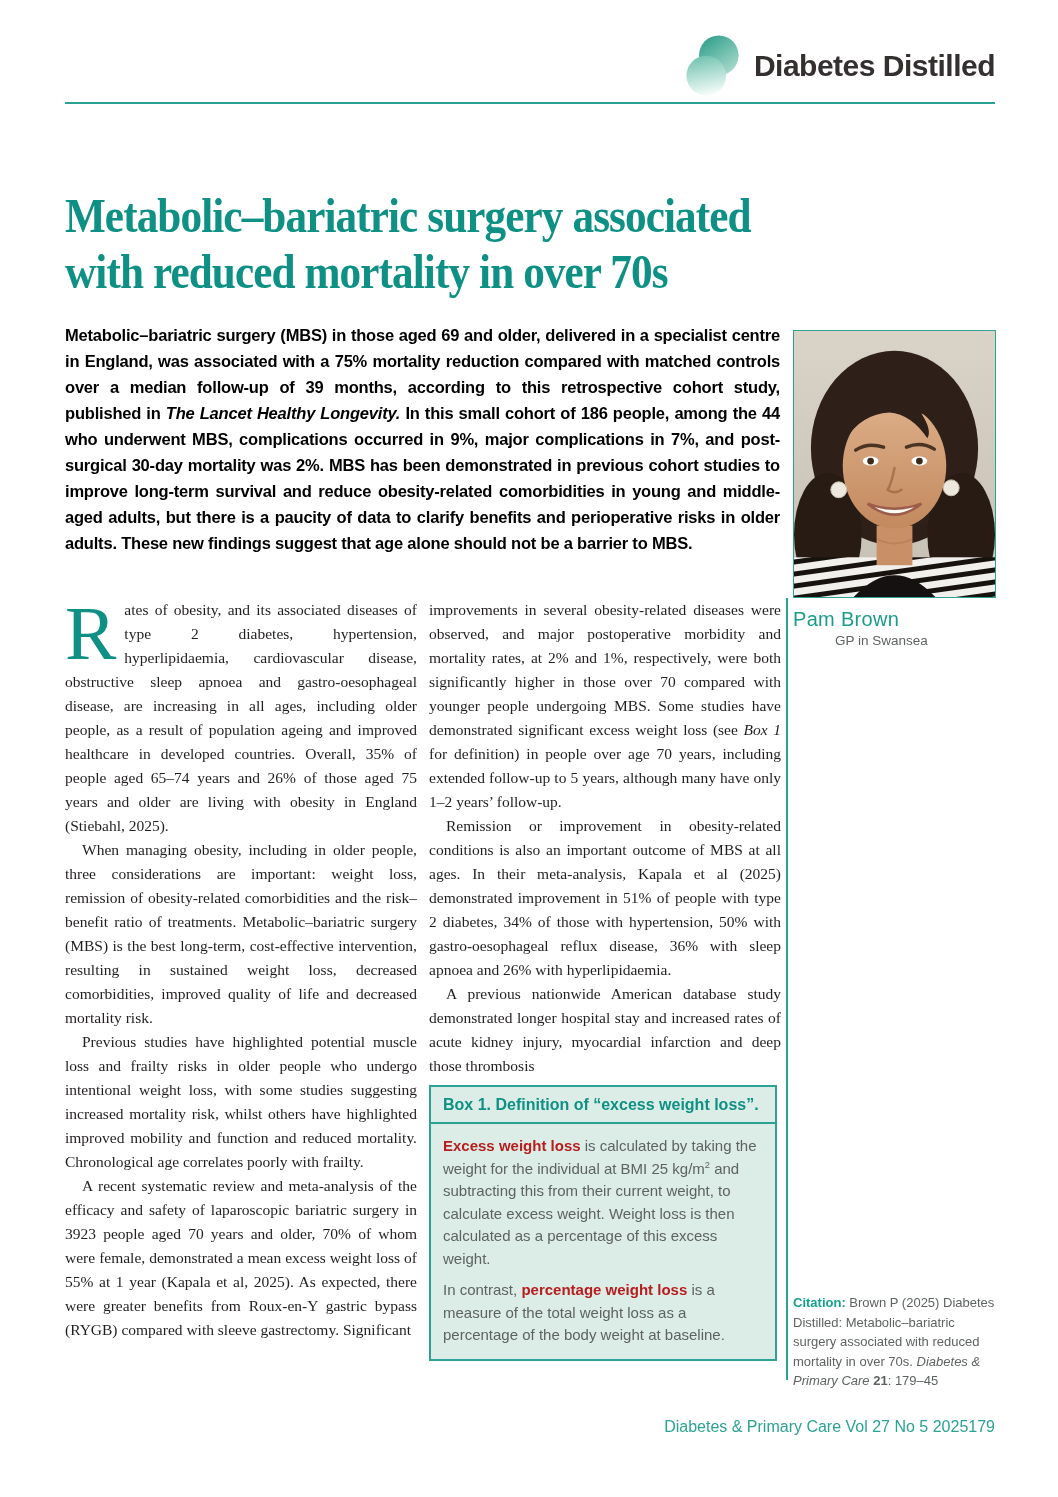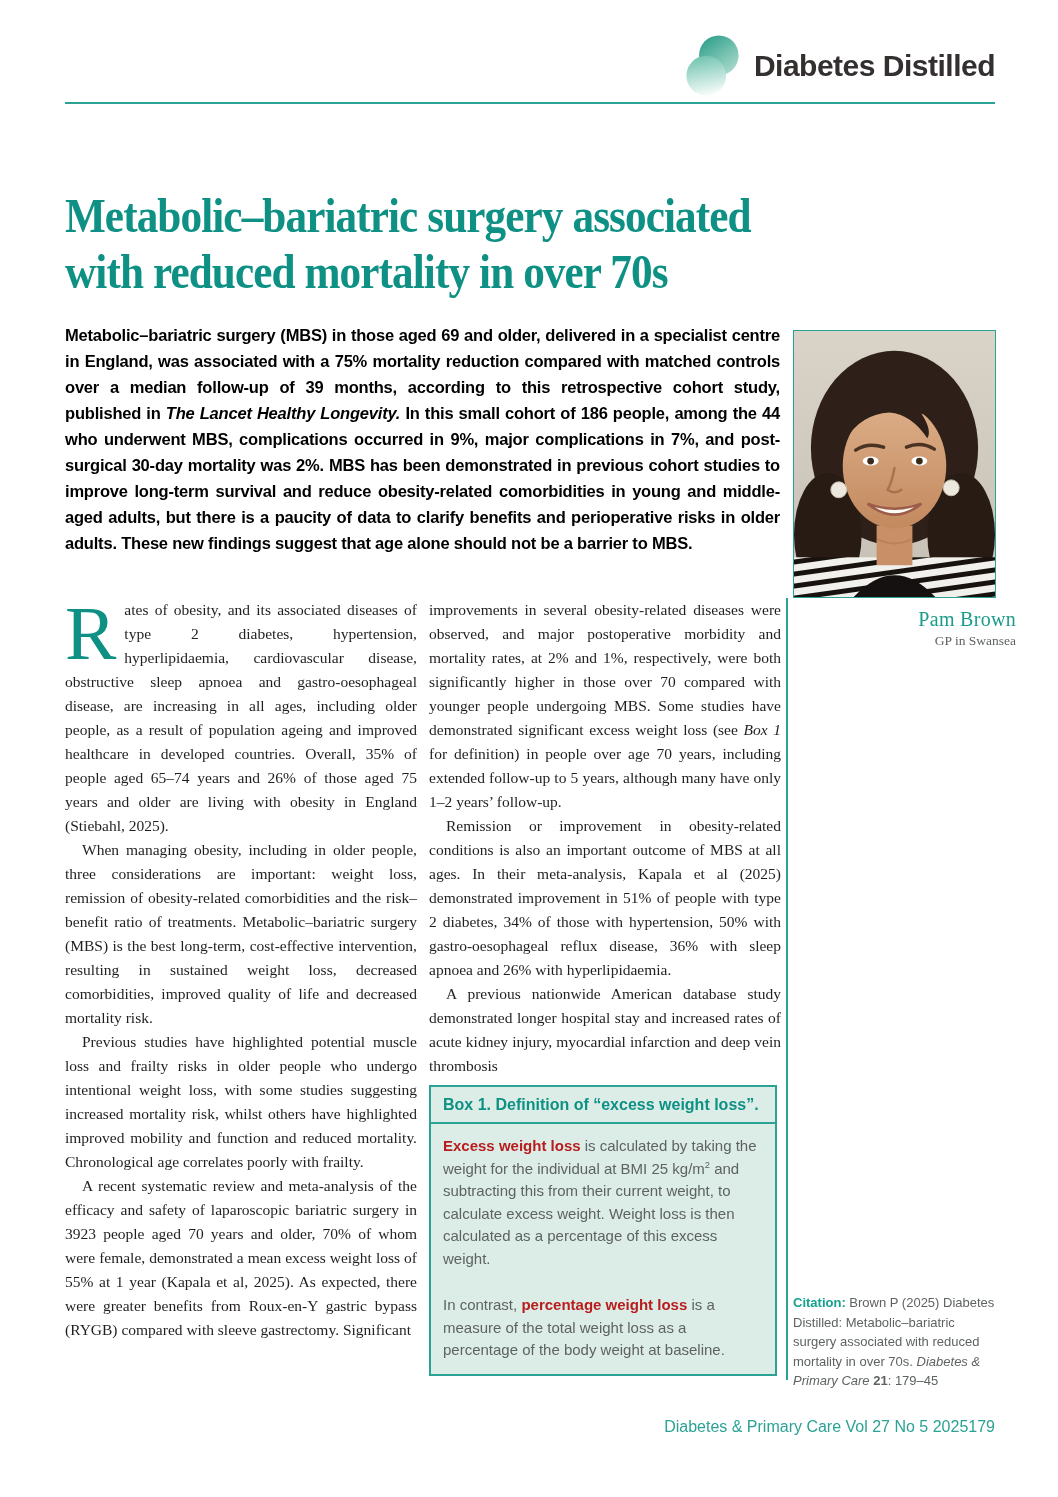--- a/index.html
+++ b/index.html
@@ -81,31 +81,30 @@
     border-bottom:2px solid var(--teal-bright);
     color:var(--teal);
     font-weight:700;font-size:16px;line-height:20px;
     text-align:left;
   }
   .def-box-body{padding:11px 12px 12px 12px;}
   .def-box-body p{
     color:var(--gray);font-size:15px;line-height:22.5px;
     text-align:left;text-indent:0;
   }
-  .def-box-body p + p{margin-top:24px;}
+  .def-box-body p + p{margin-top:9px;}
   .def-box-body .rs-b{color:#b91c1c;}
   
   .column-divider{
     position:absolute;left:786px;top:598px;height:782px;width:2px;
     background:var(--teal-bright);
   }
   .sidebar{
     position:absolute;left:793px;top:330px;width:223px;
-    font-family:Liberation Serif, serif;
-    text-align:right;
+    font-family:Liberation Sans, sans-serif;
   }
   .author-photo{
     width:203px;height:268px;display:block;
     border:1.5px solid var(--teal-bright);
   }
   .author-name{
     margin-top:9px;color:#1B9C8B;
     font-size:20px;line-height:24px;font-weight:400;
     letter-spacing:0.3px;
   }
@@ -166,21 +165,21 @@
   <div class="columns">
     <div class="col">
       <p><span class="drop-cap">R</span><span>ates of obesity, and its associated diseases of type 2 diabetes, hypertension, hyperlipidaemia, cardiovascular disease, obstructive sleep apnoea and gastro-oesophageal disease, are increasing in all ages, including older people, as a result of population ageing and improved healthcare in developed countries. Overall, 35% of people aged 65–74 years and 26% of those aged 75 years and older are living with obesity in England (Stiebahl, 2025).</span></p>
       <p class="indent">When managing obesity, including in older people, three considerations are important: weight loss, remission of obesity-related comorbidities and the risk–benefit ratio of treatments. Metabolic–bariatric surgery (MBS) is the best long-term, cost-effective intervention, resulting in sustained weight loss, decreased comorbidities, improved quality of life and decreased mortality risk.</p>
       <p class="indent">Previous studies have highlighted potential muscle loss and frailty risks in older people who undergo intentional weight loss, with some studies suggesting increased mortality risk, whilst others have highlighted improved mobility and function and reduced mortality. Chronological age correlates poorly with frailty.</p>
       <p class="indent">A recent systematic review and meta-analysis of the efficacy and safety of laparoscopic bariatric surgery in 3923 people aged 70 years and older, 70% of whom were female, demonstrated a mean excess weight loss of 55% at 1 year (Kapala et al, 2025). As expected, there were greater benefits from Roux-en-Y gastric bypass (RYGB) compared with sleeve gastrectomy. Significant</p>
     </div>
     <div class="col">
       <p><span>improvements in several obesity-related diseases were observed, and major postoperative morbidity and mortality rates, at 2% and 1%, respectively, were both significantly higher in those over 70 compared with younger people undergoing MBS. Some studies have demonstrated significant excess weight loss (see </span><span class="rs-i">Box 1</span><span> for definition) in people over age 70 years, including extended follow-up to 5 years, although many have only 1–2 years’ follow-up.</span></p>
       <p class="indent">Remission or improvement in obesity-related conditions is also an important outcome of MBS at all ages. In their meta-analysis, Kapala et al (2025) demonstrated improvement in 51% of people with type 2 diabetes, 34% of those with hypertension, 50% with gastro-oesophageal reflux disease, 36% with sleep apnoea and 26% with hyperlipidaemia.</p>
-      <p class="indent">A previous nationwide American database study demonstrated longer hospital stay and increased rates of acute kidney injury, myocardial infarction and deep vein thrombosis</p>
+      <p class="indent">A previous nationwide American database study demonstrated longer hospital stay and increased rates of acute kidney injury, myocardial infarction and deep those thrombosis</p>
 
       <div class="def-box">
         <div class="def-box-header">Box 1. Definition of “excess weight loss”.</div>
         <div class="def-box-body">
           <p><span class="rs-b">Excess weight loss</span><span> is calculated by taking the weight for the individual at BMI 25 kg/m</span><span class="rs-sup">2</span><span> and subtracting this from their current weight, to calculate excess weight. Weight loss is then calculated as a percentage of this excess weight.</span></p>
           <p><span>In contrast, </span><span class="rs-b">percentage weight loss</span><span> is a measure of the total weight loss as a percentage of the body weight at baseline.</span></p>
         </div>
       </div>
     </div>
   </div>

